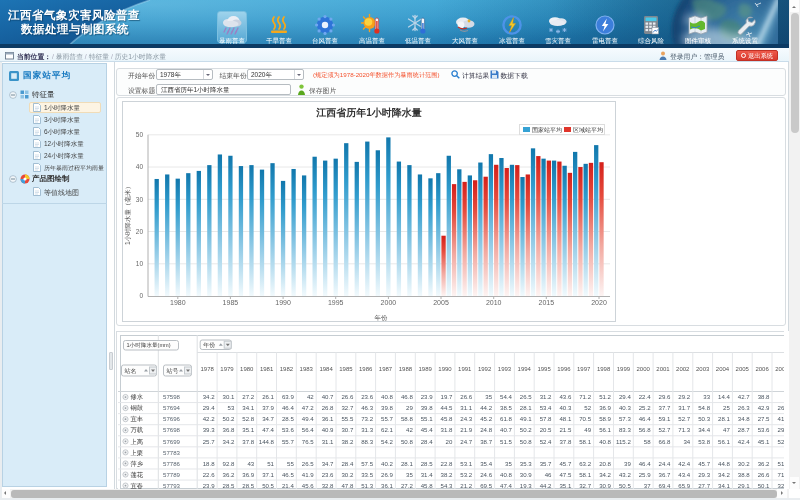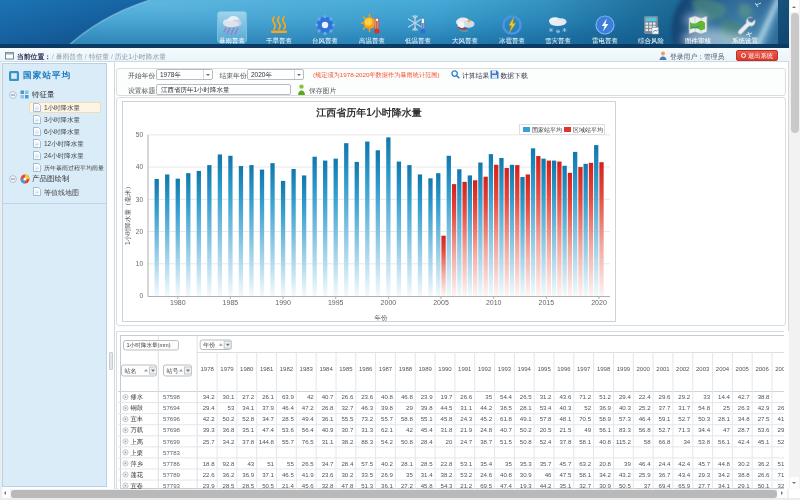--- a/index.html
+++ b/index.html
@@ -47,20 +47,21 @@
       <defs>
         <linearGradient id="sw" x1="0" y1="0" x2="0.7" y2="1">
           <stop offset="0" stop-color="#1d74b4"></stop>
           <stop offset="0.55" stop-color="#16619f"></stop>
           <stop offset="1" stop-color="#115089"></stop>
         </linearGradient>
       </defs>
       <path d="M0 0 H150 Q100 16 66 48 H0 Z" fill="url(#sw)"></path>
       <path d="M150 0 Q100 16 66 48" stroke="rgba(170,220,245,0.45)" stroke-width="1.6" fill="none"></path>
     </svg>
+    <div style="position:absolute;left:8px;top:9px;font-size:11.5px;font-weight:bold;color:#fff;letter-spacing:0.5px;text-shadow:1px 1px 1px rgba(0,40,70,0.5);line-height:13.5px;">江西省气象灾害风险普查<br><span style="margin-left:13px;">数据处理与制图系统</span></div>
     <div style="position:absolute;left:217px;top:11px;width:30px;height:32px;background:linear-gradient(180deg,#9ed3ec,#56a8d4);border:1px solid #7cc0e0;border-radius:3px;"></div>
     <div style="position:absolute;left:220px;top:13px;width:24px;height:24px;"><svg width="24" height="24" viewBox="0 0 24 24">
         <ellipse cx="8" cy="9.5" rx="5" ry="3.6" fill="#dfe5ee"></ellipse>
         <ellipse cx="13.5" cy="7.5" rx="6" ry="4.4" fill="#eceff5"></ellipse>
         <ellipse cx="16.5" cy="10" rx="5" ry="3.4" fill="#c9d2e0"></ellipse>
         <ellipse cx="11" cy="11" rx="7.5" ry="3.2" fill="#dde3ec"></ellipse>
         <g stroke="#9b7fc4" stroke-width="1.3" stroke-linecap="round">
           <path d="M6 15 l-2 4"></path>
           <path d="M10 15 l-2 4"></path>
           <path d="M14 15 l-2 4"></path>
@@ -253,21 +254,21 @@
 <svg style="position:absolute;left:9px;top:175px" width="8" height="8" viewBox="0 0 8 8">
     <circle cx="4" cy="4" r="3.4" fill="#f2f6f9" stroke="#9fb6c6" stroke-width="0.8"></circle>
     <path d="M2 4 h4" stroke="#68808f" stroke-width="0.9"></path>
   </svg>
 <svg style="position:absolute;left:20px;top:174px" width="10" height="10" viewBox="0 0 10 10">
     <circle cx="5" cy="5" r="4.5" fill="#e8483a"></circle>
     <path d="M5 0.5 a4.5 4.5 0 0 1 4.5 4.5 h-4.5 z" fill="#f5c928"></path>
     <path d="M5 9.5 a4.5 4.5 0 0 1 -4.5 -4.5 h4.5 z" fill="#3fa0dc"></path>
     <circle cx="5" cy="5" r="1.6" fill="#fff"></circle>
   </svg>
-<div style="position:absolute;left:32px;top:174px;font-size:7.5px;color:#333;">产品图绘制</div>
+<div style="position:absolute;left:32px;top:174px;font-size:7.5px;color:#333;font-weight:bold;">产品图绘制</div>
 <svg style="position:absolute;left:33px;top:187px" width="8" height="9" viewBox="0 0 8 9">
     <path d="M0.5 0.5 h5 l2 2 v6 h-7 z" fill="#fff" stroke="#8fb0c8" stroke-width="0.8"></path>
     <path d="M2 4 h4 M2 5.5 h4 M2 7 h3" stroke="#bcd" stroke-width="0.6"></path>
   </svg>
 <div style="position:absolute;left:44px;top:188px;font-size:7px;color:#444;">等值线地图</div>
 <div style="position:absolute;left:109px;top:352px;width:4px;height:18px;background:#e3e7ea;border:1px solid #c8cdd2;border-radius:1px;"></div>
 <div style="position:absolute;left:113.5px;top:62px;width:1px;height:427px;background:#d2d9de;"></div>
 <div style="position:absolute;left:787.5px;top:62px;width:1px;height:427px;background:#d2d9de;"></div>
 <div style="position:absolute;left:116px;top:68px;width:670px;height:28px;background:#fcfdfd;border:1px solid #d8dde1;border-radius:3px;"></div>
 <div style="position:absolute;left:128px;top:70.5px;font-size:6.8px;color:#555;">开始年份</div>

